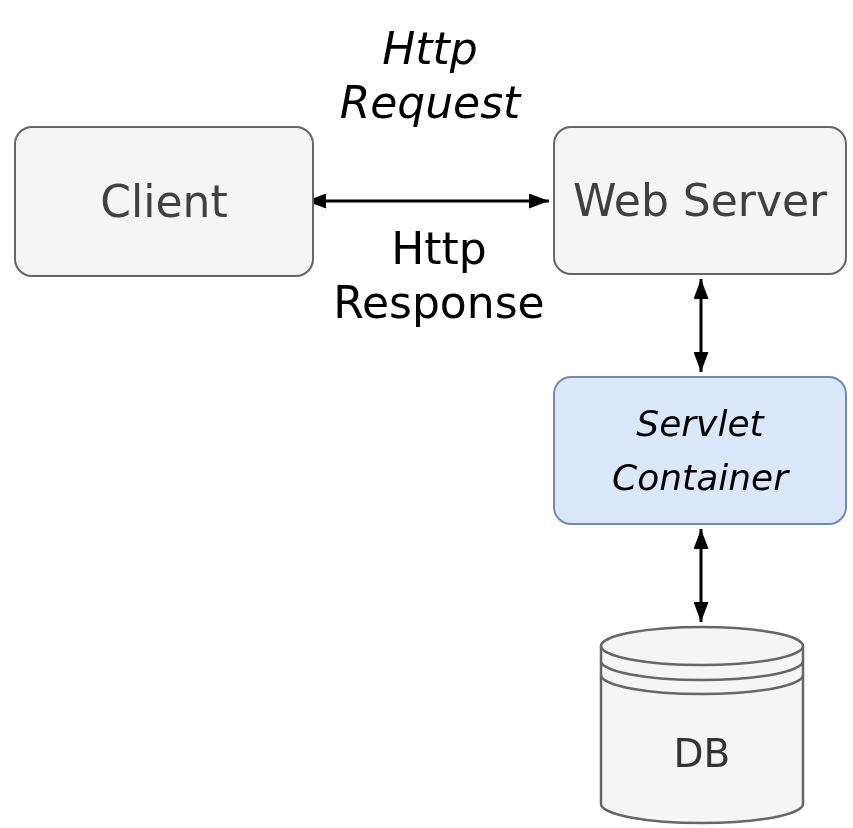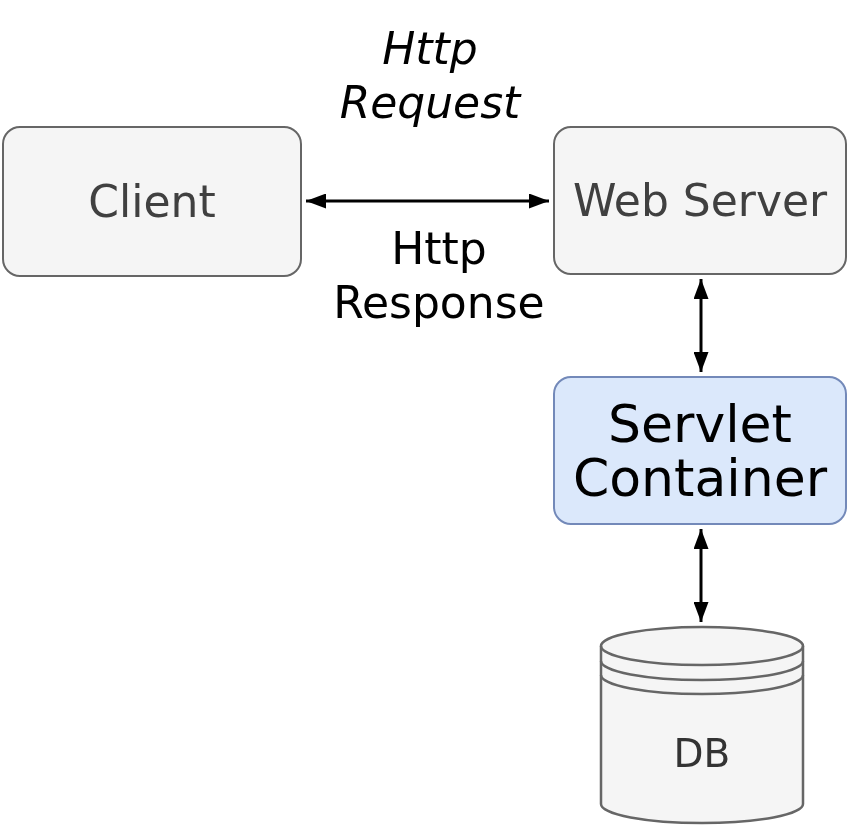--- a/index.html
+++ b/index.html
@@ -28,23 +28,24 @@
   .node-gray {
     background: #f5f5f5;
     border: 2.5px solid #666666;
     color: #404040;
     font-size: 44px;
   }
   .node-blue {
     background: #dbe8fb;
     border: 2.5px solid #7389b9;
     color: #000000;
-    font-size: 52px;
+    font-size: 36px;
+    font-style: italic;
   }
-  #node-client   { left: 2px;   top: 126px; width: 300px; height: 151px; }
+  #node-client   { left: 14px;   top: 126px; width: 300px; height: 151px; }
   #node-webserver{ left: 553px; top: 126px; width: 294px; height: 149px; }
   #node-servlet  { left: 553px; top: 376px; width: 294px; height: 149px; padding: 0 10px; }
 
   .edge-label {
     position: absolute;
     color: #000000;
     font-size: 44px;
     line-height: 54px;
     text-align: center;
   }

